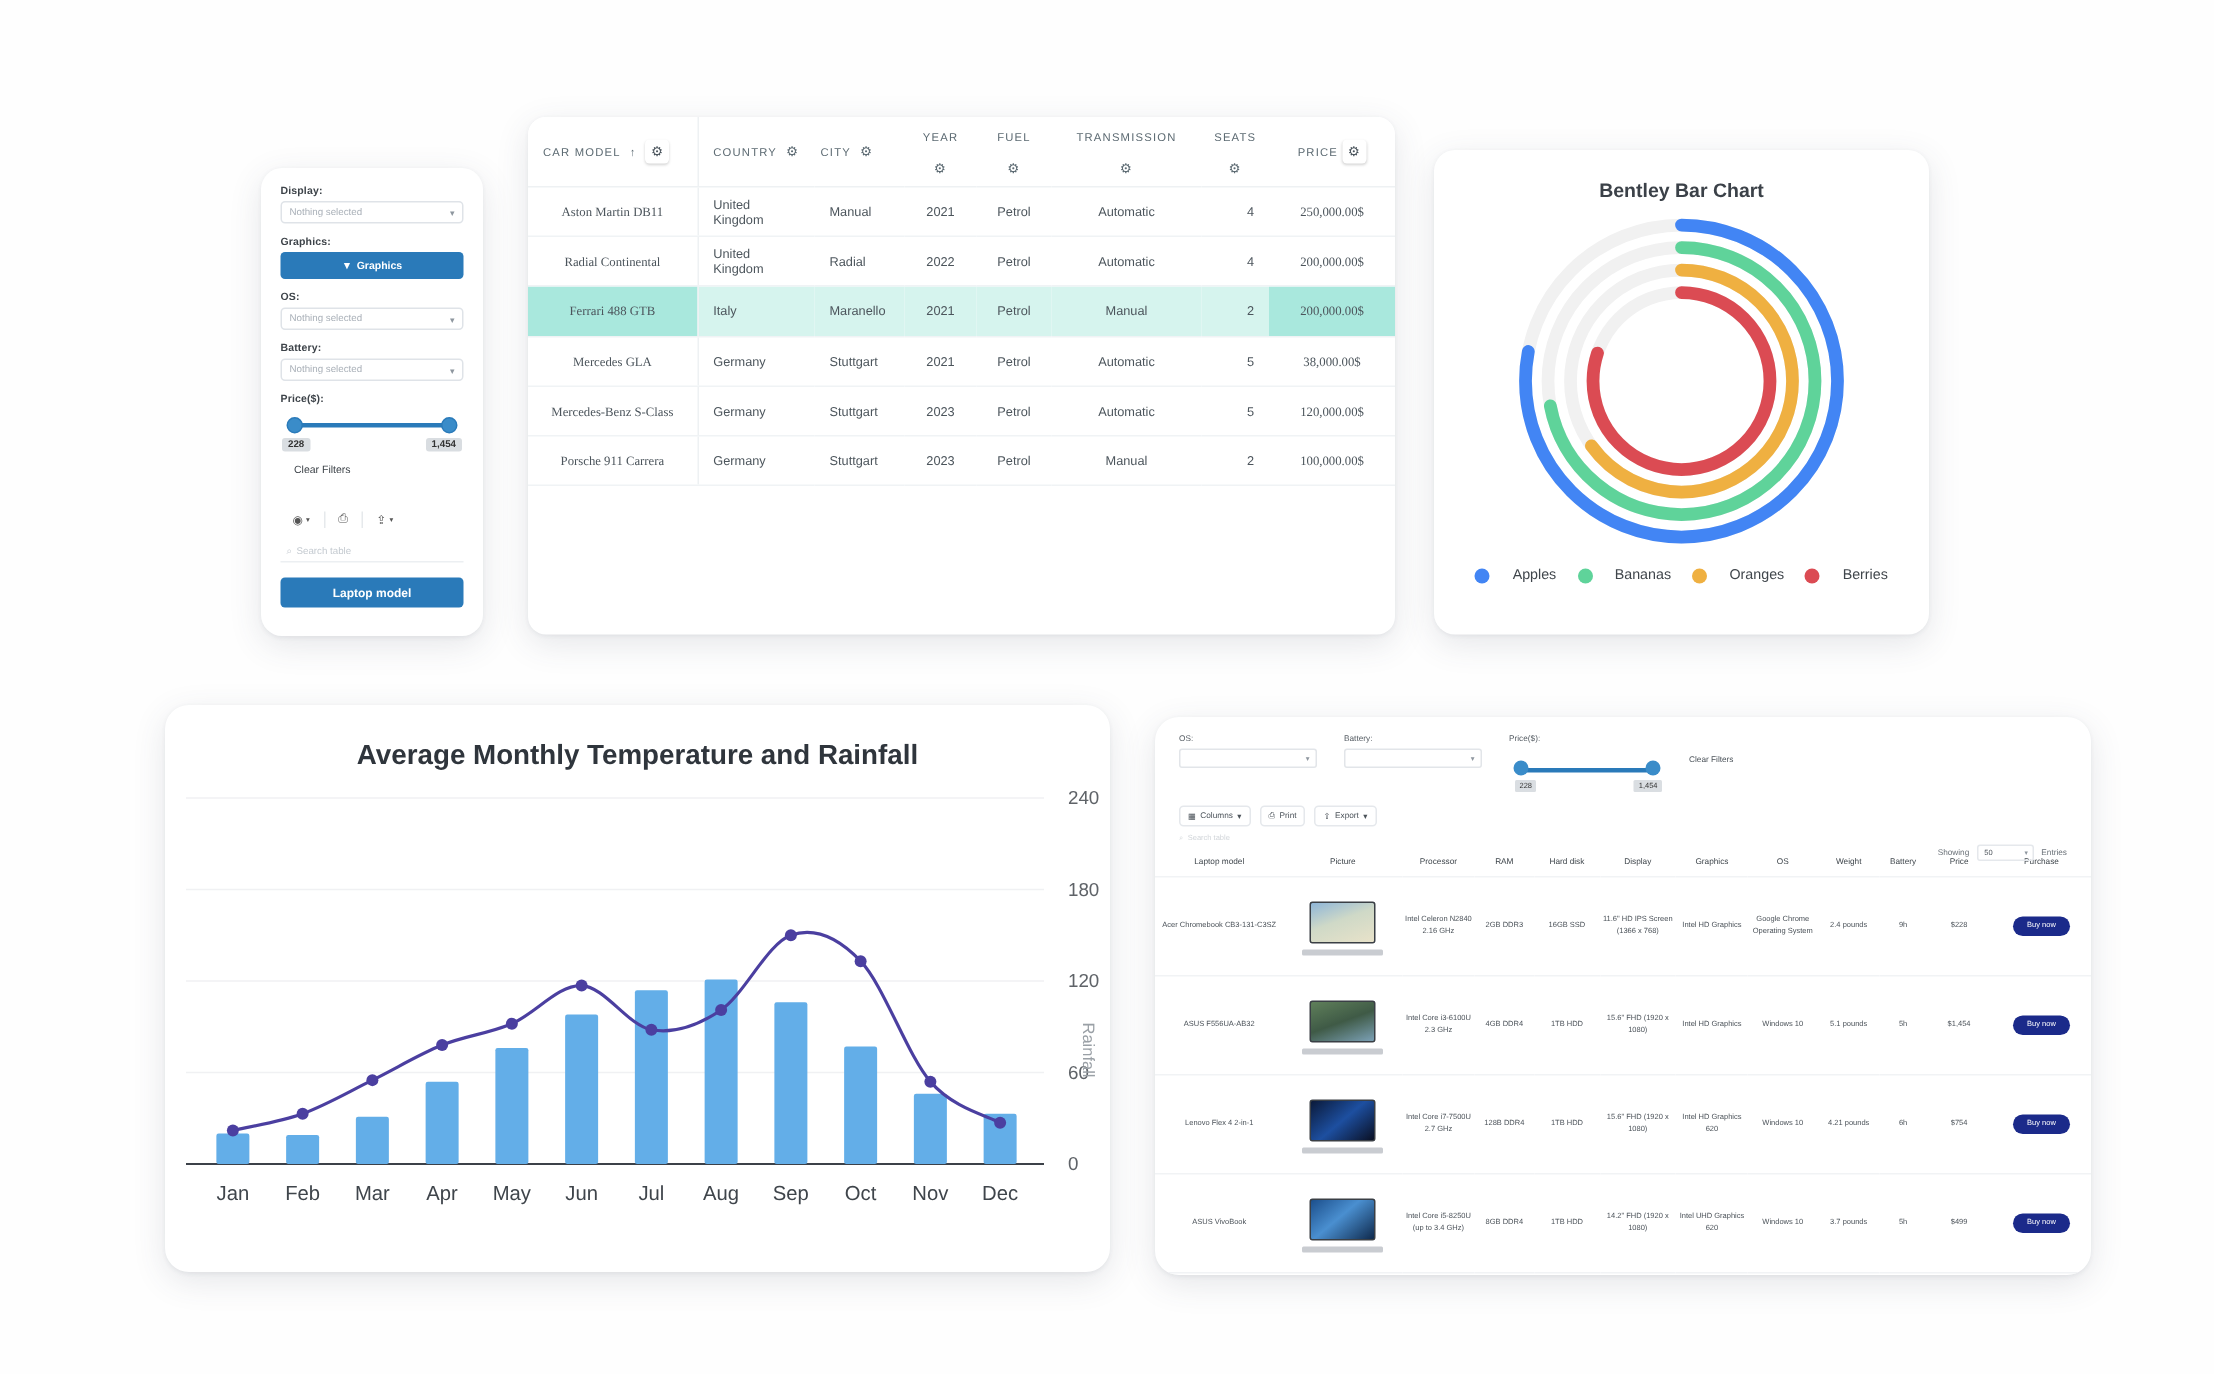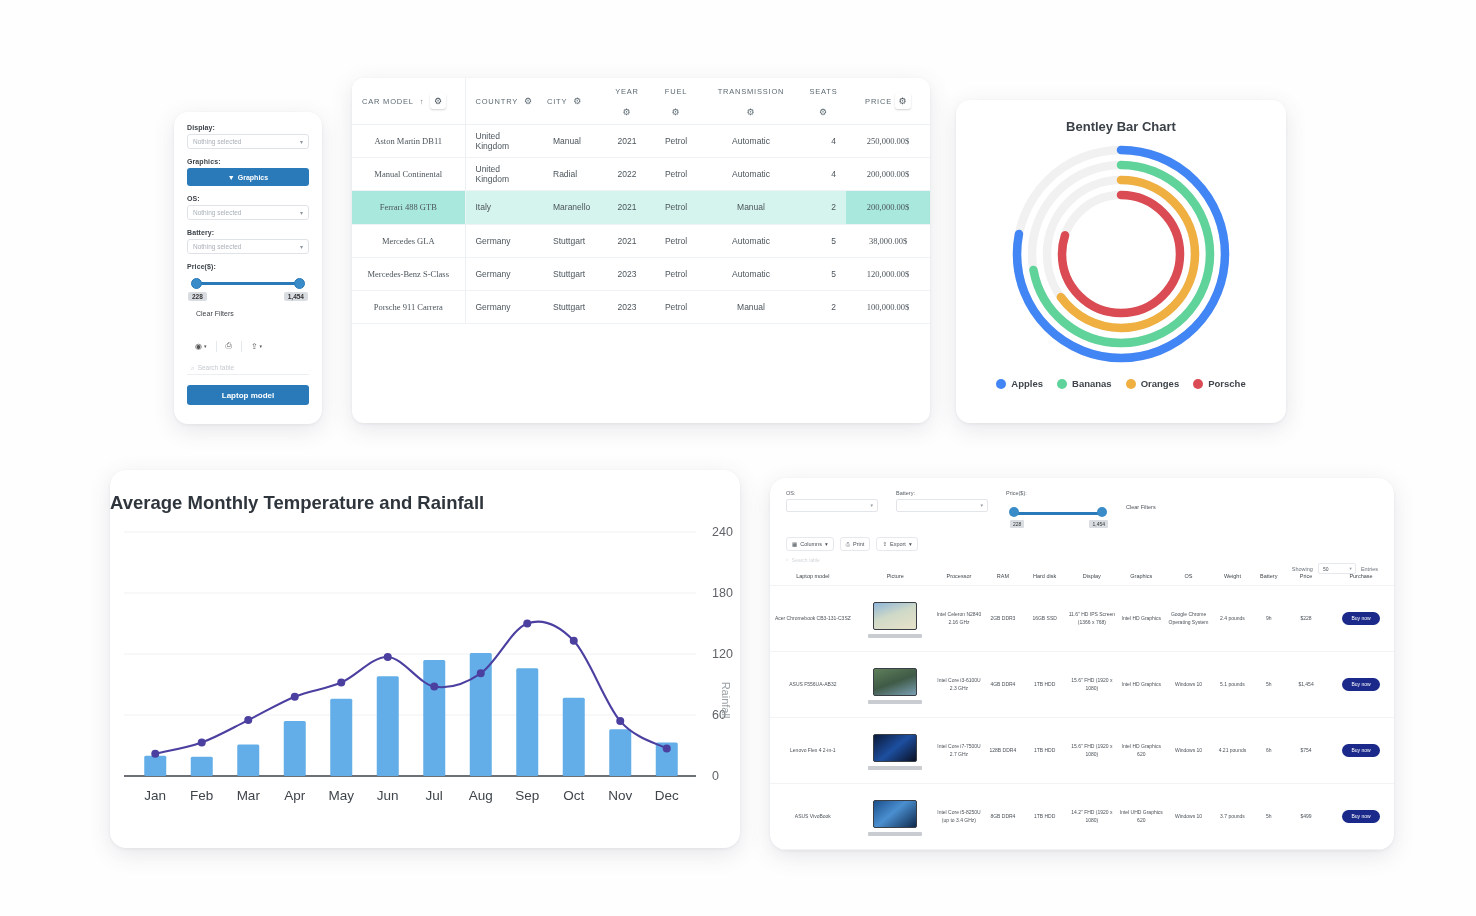--- a/index.html
+++ b/index.html
@@ -88,26 +88,26 @@
   td.num { text-align: right; }
   td.ctr { text-align: center; }
   td.pricecell { text-align: center; color: #3f4a52; }
   .col-div { border-left: 1px solid #eef1f3; }
 
   
   #radial-panel { left: 956px; top: 100px; width: 330px; height: 323px; border-radius: 14px; }
   .rad-title { text-align: center; font-size: 13px; font-weight: bold; color: #3b4148; margin-top: 19px; }
   .rad-svg-wrap { display: flex; justify-content: center; margin-top: 4px; }
   .rad-legend { display: flex; justify-content: center; gap: 14px; margin-top: 8px; }
-  .rad-legend .li { display: flex; align-items: center; gap: 5px; font-size: 9.5px; color: #3f454b; font-weight: bold; }
+  .rad-legend .li { display: flex; align-items: center; gap: 15px; font-size: 9.5px; color: #3f454b; }
   .rad-legend .dot { width: 10px; height: 10px; border-radius: 50%; }
 
   
   #bar-panel { left: 110px; top: 470px; width: 630px; height: 378px; border-radius: 16px; }
-  .bp-title { font-size: 18.5px; font-weight: bold; color: #2f353c; margin-top: 22px; }
+  .bp-title { text-align: center; font-size: 18.5px; font-weight: bold; color: #2f353c; margin-top: 22px; }
   .bp-chart { position: relative; margin: 10px 0 0 0; }
   .bp-legend { display: flex; justify-content: center; align-items: center; gap: 24px; margin-top: 8px; }
   .bp-legend .li { display: flex; align-items: center; gap: 7px; font-size: 11.5px; color: #3f454b; }
   .bp-legend .bdot { width: 13px; height: 13px; border-radius: 50%; background: #63aee8; }
   .bp-legend .lline { width: 26px; height: 2px; background: #4b3fa0; position: relative; }
   .bp-legend .lline::after {
     content:''; position:absolute; left: 9px; top:-3px; width:8px; height:8px;
     border-radius:50%; background:#4b3fa0;
   }
 
@@ -306,21 +306,21 @@
               <td class="teal pricecell">Aston Martin DB11</td>
               <td class="col-div">United Kingdom</td>
               <td class="">Manual</td>
               <td class="ctr">2021</td>
               <td class="ctr">Petrol</td>
               <td class="ctr">Automatic</td>
               <td class="num">4</td>
               <td class="teal pricecell ctr">250,000.00$</td>
             </tr>
             <tr>
-              <td class="teal pricecell">Manual Continental</td>
+              <td class="teal pricecell">Radial Continental</td>
               <td class="col-div">United Kingdom</td>
               <td class="">Radial</td>
               <td class="ctr">2022</td>
               <td class="ctr">Petrol</td>
               <td class="ctr">Automatic</td>
               <td class="num">4</td>
               <td class="teal pricecell ctr">200,000.00$</td>
             </tr>
             <tr class="sel">
               <td class="teal pricecell">Ferrari 488 GTB</td>
@@ -391,21 +391,21 @@
         <div class="li">
           <span class="dot" style="background:#5FD39A"></span>
           <span>Bananas</span>
         </div>
         <div class="li">
           <span class="dot" style="background:#EFB041"></span>
           <span>Oranges</span>
         </div>
         <div class="li">
           <span class="dot" style="background:#DB4B53"></span>
-          <span>Porsche</span>
+          <span>Berries</span>
         </div>
       </div>
   </div>
 
   <div class="card" id="bar-panel">
     <div class="bp-title">Average Monthly Temperature and Rainfall</div>
     <div class="bp-chart">
       <svg width="630" height="280" viewBox="0 0 630 280">
         <g id="grid-g">
             <line x1="14" x2="586" y1="252" y2="252" stroke="#3c4149" stroke-width="1.3"></line>

